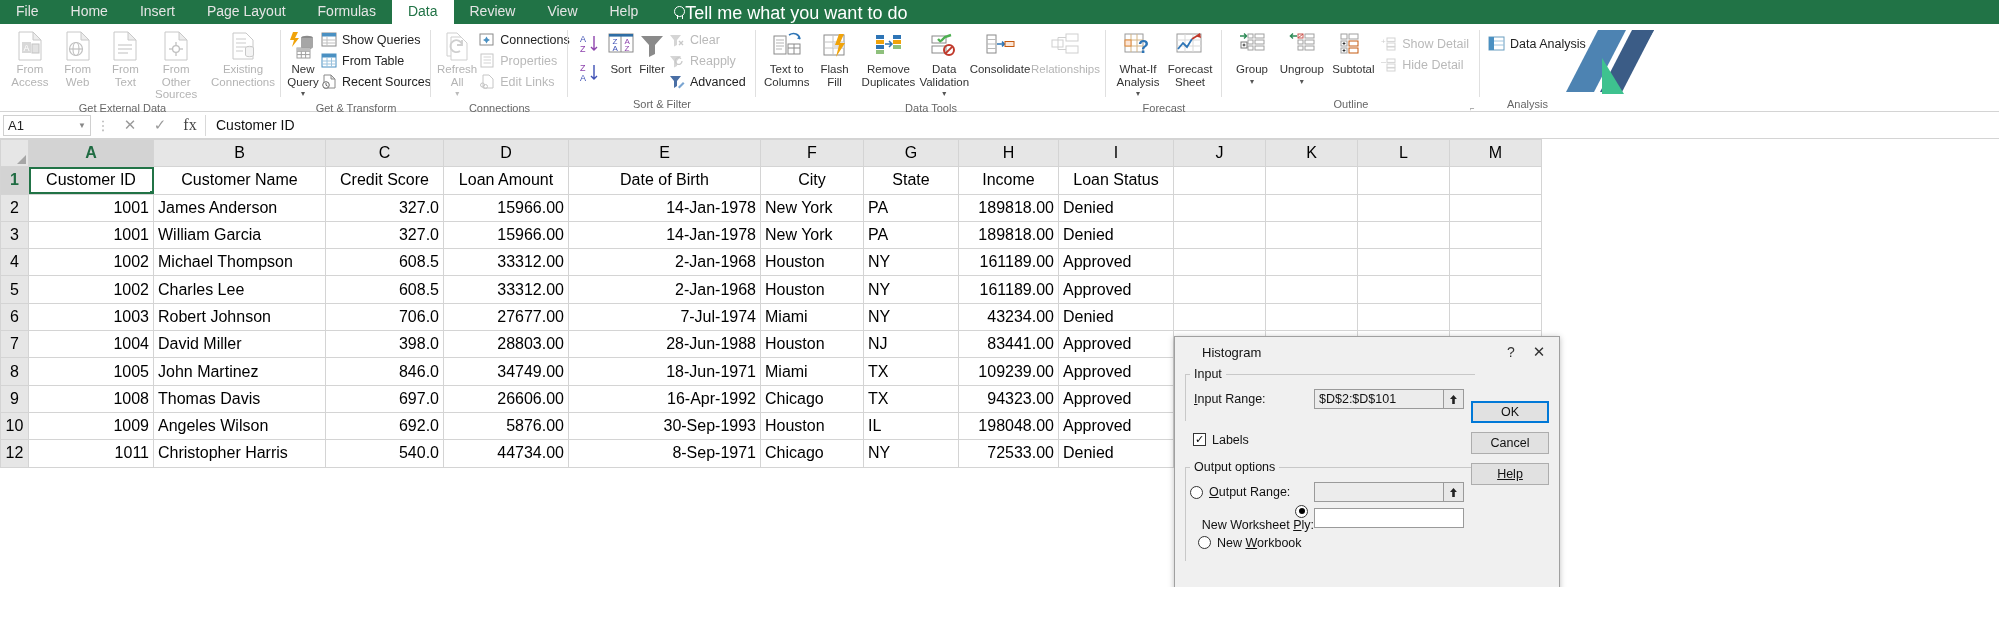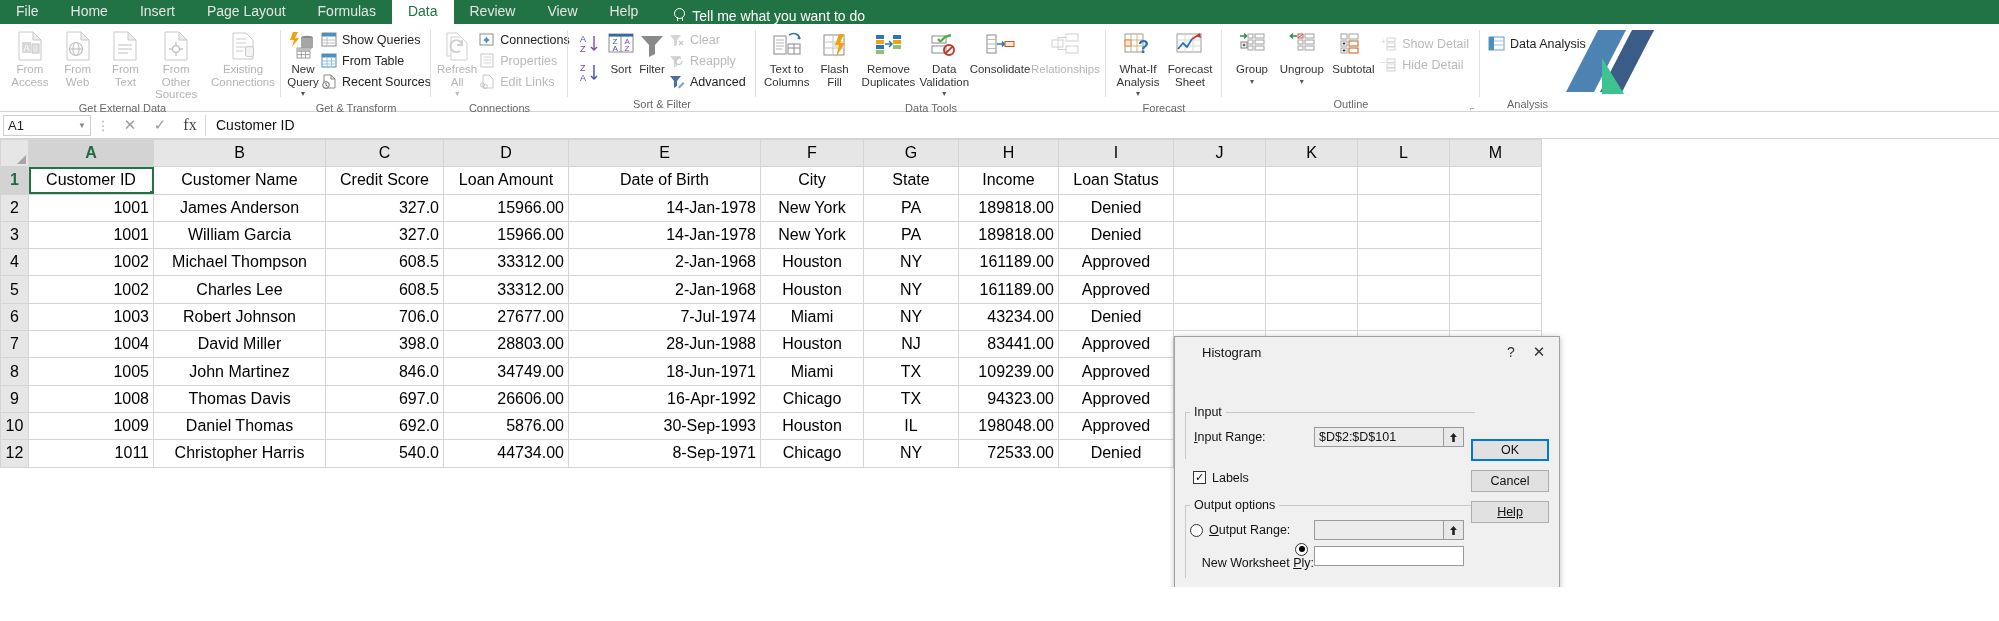--- a/index.html
+++ b/index.html
@@ -5,22 +5,22 @@
   * { box-sizing: border-box; margin:0; padding:0; }
   html,body { width:1999px; height:621px; overflow:hidden; background:#fff;
               font-family:"Liberation Sans", sans-serif; }
 
   
   .tabbar { height:24px; background:#217346; display:flex; align-items:flex-end;
             position:relative; }
   .tab { color:#e5e5e5; font-size:14px; padding:3px 16px 4px 16px; line-height:17px;
          white-space:nowrap; cursor:pointer; }
   .tab.active { background:#fff; color:#217346; }
-  .tellme { color:#fff; font-size:14px; display:flex; align-items:flex-start;
-            gap:7px; padding-left:18px; }
+  .tellme { color:#fff; font-size:18px; display:flex; align-items:center;
+            padding-left:18px; }
   .bulb { width:13px; height:15px; position:relative; display:inline-block; }
   .bulb:before{ content:""; position:absolute; left:2px; top:0; width:9px;height:9px;
                 border:1.4px solid #fff; border-radius:50%; }
   .bulb:after{ content:""; position:absolute; left:4.6px; top:9px; width:4px;height:4px;
                border-left:1.4px solid #fff;border-right:1.4px solid #fff;}
 
   
   .ribbon { height:88px; background:#fff; border-bottom:1px solid #d4d4d4;
             display:flex; position:relative; }
   .group { display:flex; flex-direction:column; justify-content:space-between;
@@ -78,21 +78,21 @@
   th.colhdr.sel { background:#d3d3d3; color:#1f6b42; font-weight:bold; }
   td.rowhdr { background:#e6e6e6; color:#444; font-size:14px; text-align:center;
               width:28px; border:1px solid #c6c6c6; }
   td.rowhdr.sel { background:#d3d3d3; color:#1f6b42; font-weight:bold; }
   .corner { width:28px; background:#e6e6e6; border:1px solid #c6c6c6;
             border-top:none; border-left:none; position:relative; }
   .corner:after{ content:""; position:absolute; right:2px; bottom:2px;
                  border-left:9px solid transparent; border-bottom:9px solid #a6a6a6; }
   td.hdrcell { font-weight:bold; text-align:center; font-size:16.5px; }
   td.num { text-align:right; }
-  td.lft { text-align:center; }
+  td.lft { text-align:left; }
   td.a1sel { outline:2px solid #217346; outline-offset:-2px; position:relative; }
   td.a1sel:after{ content:""; position:absolute; right:-2px; bottom:-2px;
                   width:5px;height:5px; background:#217346; }
 
   
   .dialog { position:absolute; left:1174px; top:197px; width:386px; height:272px;
             background:#f0f0f0; border:1px solid #a0a0a0;
             box-shadow:0 1px 6px rgba(0,0,0,.25); font-size:12.5px; color:#111; }
   .dlg-title { height:30px; display:flex; align-items:center; padding:0 6px 0 27px;
                background:#f0f0f0; }
@@ -884,21 +884,21 @@
       <td class="lft">Approved</td>
       <td></td>
           <td></td>
       <td></td>
           <td></td>
     </tr>
 
     <tr>
       <td class="rowhdr">10</td>
       <td class="num">1009</td>
-      <td class="lft">Daniel Thomas</td>
+      <td class="lft">Angeles Wilson</td>
       <td class="num">692.0</td>
       <td class="num">5876.00</td>
       <td class="num">30-Sep-1993</td>
       <td class="lft">Houston</td>
       <td class="lft">IL</td>
       <td class="num">198048.00</td>
       <td class="lft">Approved</td>
       <td></td>
           <td></td>
       <td></td>
@@ -926,21 +926,21 @@
     </table>
 
   <div class="dialog">
     <div class="dlg-title">
       <span class="t">Histogram</span>
       <span class="b">?</span>
       <span class="b x">✕</span>
     </div>
     <div class="dlg-body">
 
-      <fieldset class="fs" style="width:290px;margin-top:38px;">
+      <fieldset class="fs" style="width:290px;">
         <legend>Input</legend>
         <div class="frow">
           <span class="lb"><u>I</u>nput Range:</span>
           <span class="tbox grey">$D$2:$D$101</span>
           <span class="picker">
             <svg width="11" height="11" viewBox="0 0 11 11">
                 <path d="M5.5 1l3.4 4H6.8v5H4.2V5H2z" fill="#222"></path>
               </svg>
           </span>
         </div>
@@ -970,20 +970,24 @@
         <div class="frow" style="margin-left:4px;">
           <span class="lb" style="display:flex;align-items:flex-end;width:124px;flex-direction:column;">
             <span class="rad">
                 <i></i>
               </span>
             <span>New Worksheet <u>P</u>ly:</span>
           </span>
           <span class="tbox empty" style="width:150px;"></span>
         </div>
 
+        <div class="optline" style="margin-left:12px;">
+          <span class="rad"></span>
+          <span>New <u>W</u>orkbook</span>
+        </div>
 
       </fieldset>
 
       <div class="dbtns">
         <div class="dbtn primary">OK</div>
         <div class="dbtn">Cancel</div>
         <div class="dbtn">
             <u>Help</u>
           </div>
       </div>

